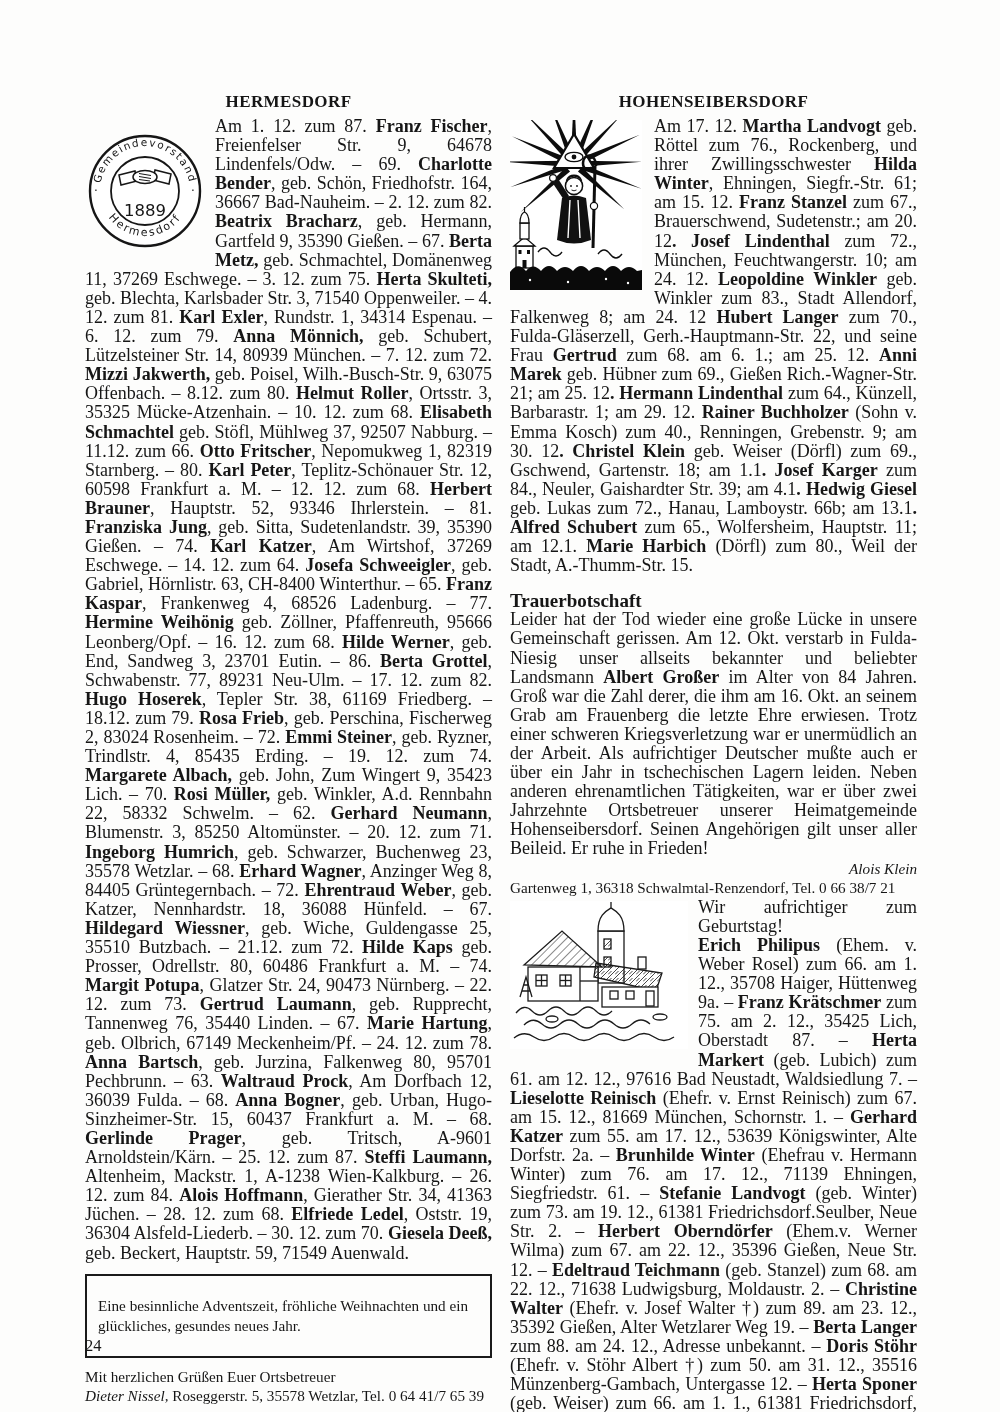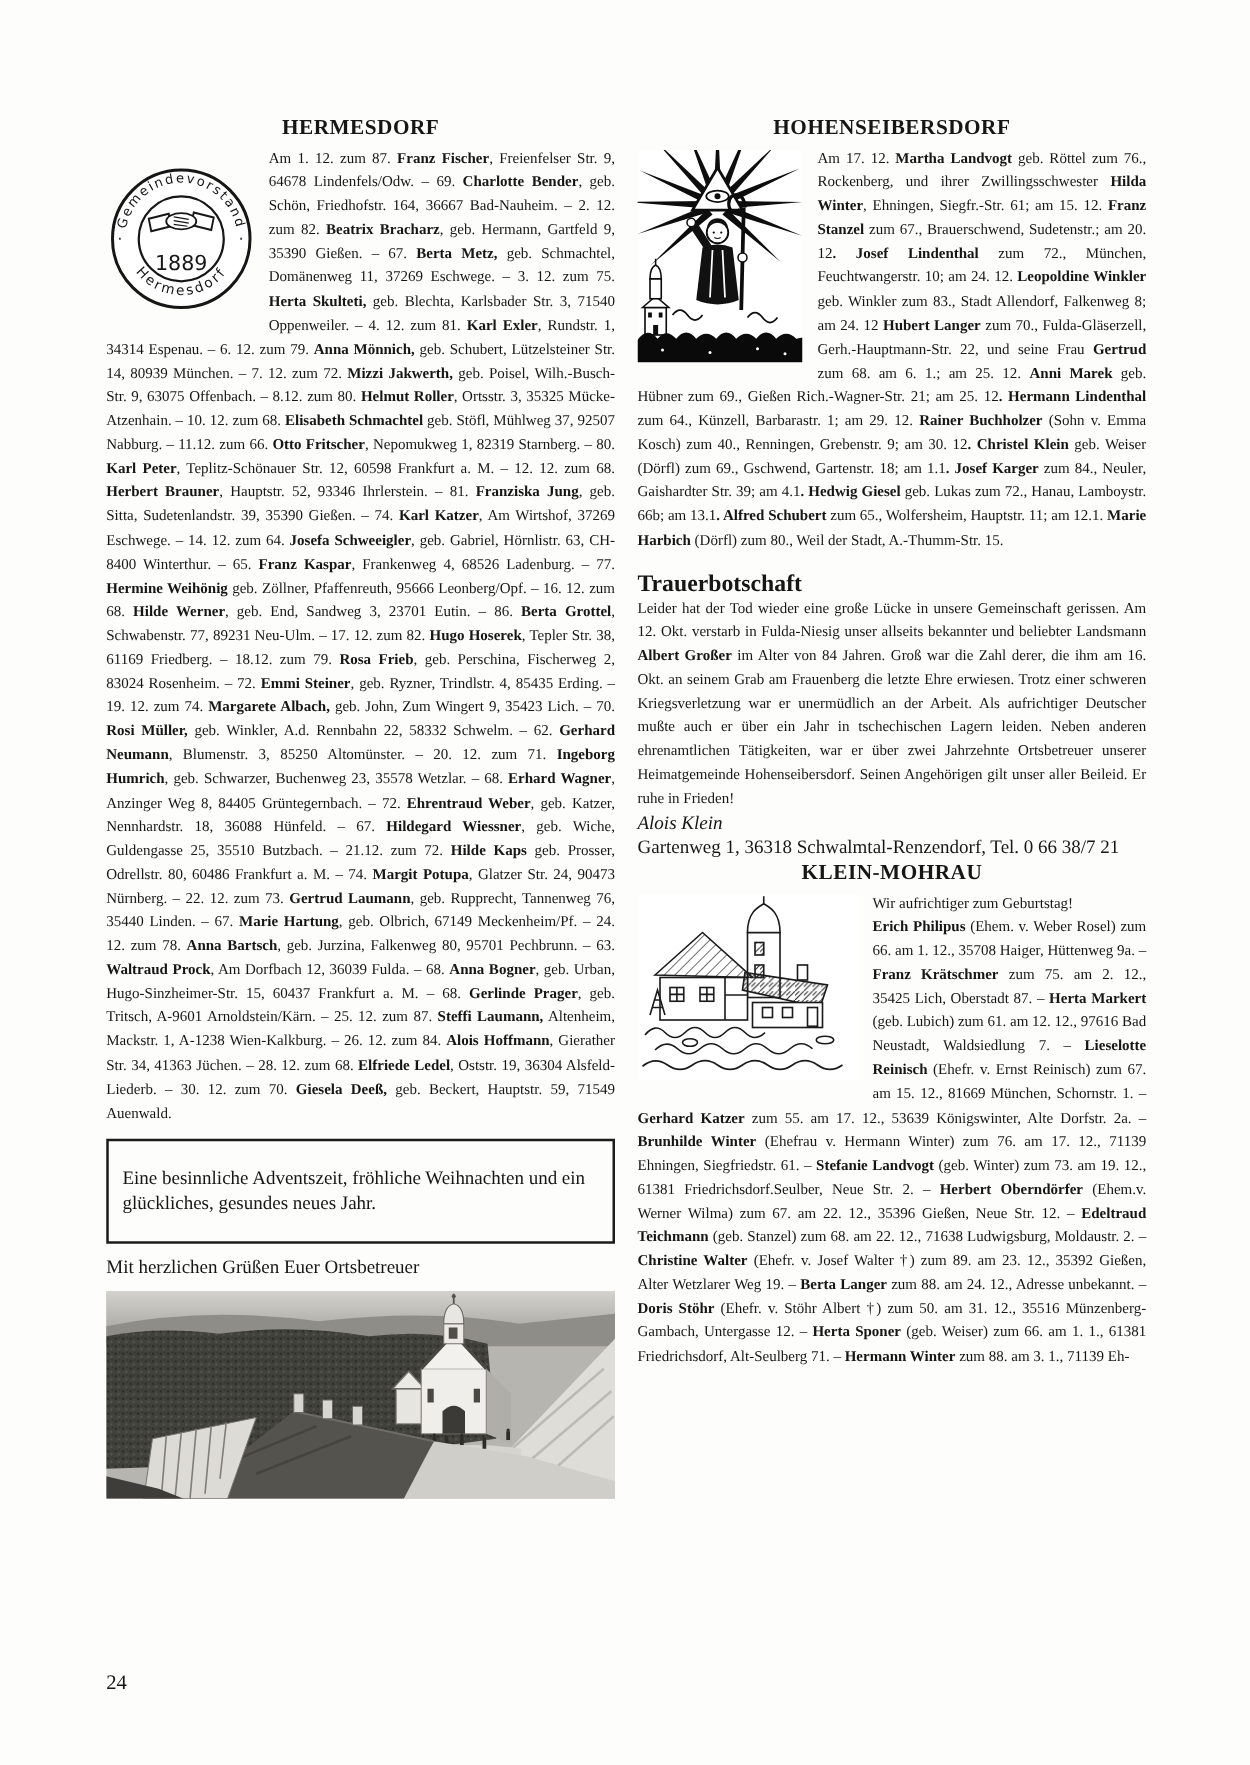--- a/index.html
+++ b/index.html
@@ -2,29 +2,29 @@
 <html lang="de"><head>
 <meta charset="utf-8">
 <style>
   html,body{margin:0;padding:0;}
   body{width:1000px;height:1412px;position:relative;background:#fdfdfc;color:#161616;
        font-family:"Liberation Serif","DejaVu Serif",serif;overflow:hidden;}
   .page{position:absolute;left:85px;top:92px;width:832px;display:flex;gap:18px;}
   .col{width:407px;}
   h2.sec{font-size:17px;line-height:20px;font-weight:bold;text-align:center;margin:0 0 5px 0;letter-spacing:.4px;}
   h3.sub{font-size:19px;font-weight:bold;margin:16px 0 0 0;line-height:19.1px;}
-  p.body{font-size:12px;line-height:19.1px;text-align:justify;margin:0;}
+  p.body{font-size:18px;line-height:19.1px;text-align:justify;margin:0;}
   p.line{font-size:15.2px;line-height:19.6px;margin:0;}
   .flow::after{content:"";display:block;clear:both;}
   .seal-float{float:left;width:120px;height:144px;margin:2px 10px 0 0;}
   .woodcut-float{float:left;width:132px;height:170px;margin:3px 12px 2px 0;}
   .sketch-float{float:left;width:178px;height:148px;margin:3px 10px 2px 0;}
   .greeting-box{border:2px solid #1b1b1b;margin:11px 0 9px 0;padding:20px 11px;}
   .greeting-box p{font-size:15.2px;line-height:20px;margin:0;}
-  .sig{font-style:italic;}
+  .sig{font-style:italic;text-align:right;}
   .photo{width:407px;height:166px;margin-top:10px;}
   .photo svg,.ill svg{display:block;}
   .mt10{margin-top:10px;} .mt24{margin-top:24px;}
   .pagenum{position:absolute;left:85px;top:1336px;font-size:16.5px;}
   svg text{font-family:"DejaVu Sans","Liberation Sans",sans-serif;}
 </style>
 </head>
 <body>
 
 <div class="page">
@@ -59,20 +59,21 @@
         </svg>
       </div>
       <p class="body">Am 1. 12. zum 87. <b>Franz Fischer</b>, Freienfelser Str. 9, 64678 Lindenfels/Odw. – 69. <b>Charlotte Bender</b>, geb. Schön, Friedhofstr. 164, 36667 Bad-Nauheim. – 2. 12. zum 82. <b>Beatrix Bracharz</b>, geb. Hermann, Gartfeld 9, 35390 Gießen. – 67. <b>Berta Metz,</b> geb. Schmachtel, Domänenweg 11, 37269 Eschwege. – 3. 12. zum 75. <b>Herta Skulteti,</b> geb. Blechta, Karlsbader Str. 3, 71540 Oppenweiler. – 4. 12. zum 81. <b>Karl Exler</b>, Rundstr. 1, 34314 Espenau. – 6. 12. zum 79. <b>Anna Mönnich,</b> geb. Schubert, Lützelsteiner Str. 14, 80939 München. – 7. 12. zum 72. <b>Mizzi Jakwerth,</b> geb. Poisel, Wilh.-Busch-Str. 9, 63075 Offenbach. – 8.12. zum 80. <b>Helmut Roller</b>, Ortsstr. 3, 35325 Mücke-Atzenhain. – 10. 12. zum 68. <b>Elisabeth Schmachtel</b> geb. Stöfl, Mühlweg 37, 92507 Nabburg. – 11.12. zum 66. <b>Otto Fritscher</b>, Nepomukweg 1, 82319 Starnberg. – 80. <b>Karl Peter</b>, Teplitz-Schönauer Str. 12, 60598 Frankfurt a. M. – 12. 12. zum 68. <b>Herbert Brauner</b>, Hauptstr. 52, 93346 Ihrlerstein. – 81. <b>Franziska Jung</b>, geb. Sitta, Sudetenlandstr. 39, 35390 Gießen. – 74. <b>Karl Katzer</b>, Am Wirtshof, 37269 Eschwege. – 14. 12. zum 64. <b>Josefa Schweeigler</b>, geb. Gabriel, Hörnlistr. 63, CH-8400 Winterthur. – 65. <b>Franz Kaspar</b>, Frankenweg 4, 68526 Ladenburg. – 77. <b>Hermine Weihönig</b> geb. Zöllner, Pfaffenreuth, 95666 Leonberg/Opf. – 16. 12. zum 68. <b>Hilde Werner</b>, geb. End, Sandweg 3, 23701 Eutin. – 86. <b>Berta Grottel</b>, Schwabenstr. 77, 89231 Neu-Ulm. – 17. 12. zum 82. <b>Hugo Hoserek</b>, Tepler Str. 38, 61169 Friedberg. – 18.12. zum 79. <b>Rosa Frieb</b>, geb. Perschina, Fischerweg 2, 83024 Rosenheim. – 72. <b>Emmi Steiner</b>, geb. Ryzner, Trindlstr. 4, 85435 Erding. – 19. 12. zum 74. <b>Margarete Albach,</b> geb. John, Zum Wingert 9, 35423 Lich. – 70. <b>Rosi Müller,</b> geb. Winkler, A.d. Rennbahn 22, 58332 Schwelm. – 62. <b>Gerhard Neumann</b>, Blumenstr. 3, 85250 Altomünster. – 20. 12. zum 71. <b>Ingeborg Humrich</b>, geb. Schwarzer, Buchenweg 23, 35578 Wetzlar. – 68. <b>Erhard Wagner</b>, Anzinger Weg 8, 84405 Grüntegernbach. – 72. <b>Ehrentraud Weber</b>, geb. Katzer, Nennhardstr. 18, 36088 Hünfeld. – 67. <b>Hildegard Wiessner</b>, geb. Wiche, Guldengasse 25, 35510 Butzbach. – 21.12. zum 72. <b>Hilde Kaps</b> geb. Prosser, Odrellstr. 80, 60486 Frankfurt a. M. – 74. <b>Margit Potupa</b>, Glatzer Str. 24, 90473 Nürnberg. – 22. 12. zum 73. <b>Gertrud Laumann</b>, geb. Rupprecht, Tannenweg 76, 35440 Linden. – 67. <b>Marie Hartung</b>, geb. Olbrich, 67149 Meckenheim/Pf. – 24. 12. zum 78. <b>Anna Bartsch</b>, geb. Jurzina, Falkenweg 80, 95701 Pechbrunn. – 63. <b>Waltraud Prock</b>, Am Dorfbach 12, 36039 Fulda. – 68. <b>Anna Bogner</b>, geb. Urban, Hugo-Sinzheimer-Str. 15, 60437 Frankfurt a. M. – 68. <b>Gerlinde Prager</b>, geb. Tritsch, A-9601 Arnoldstein/Kärn. – 25. 12. zum 87. <b>Steffi Laumann,</b> Altenheim, Mackstr. 1, A-1238 Wien-Kalkburg. – 26. 12. zum 84. <b>Alois Hoffmann</b>, Gierather Str. 34, 41363 Jüchen. – 28. 12. zum 68. <b>Elfriede Ledel</b>, Oststr. 19, 36304 Alsfeld-Liederb. – 30. 12. zum 70. <b>Giesela Deeß,</b> geb. Beckert, Hauptstr. 59, 71549 Auenwald.</p>
     </div>
 
     <div class="greeting-box">
       <p>Eine besinnliche Adventszeit, fröhliche Weihnachten und ein glückliches, gesundes neues Jahr.</p>
     </div>
 
     <p class="line">Mit herzlichen Grüßen Euer Ortsbetreuer</p>
+    <p class="line"><i>Dieter Nissel,</i> Roseggerstr. 5, 35578 Wetzlar, Tel. 0 64 41/7 65 39</p>
 
     <div class="photo">
       <svg width="407" height="166" viewBox="0 0 407 166" xmlns="http://www.w3.org/2000/svg">
         <defs>
           <linearGradient id="skyg" x1="0" y1="0" x2="0" y2="1">
             <stop offset="0" stop-color="#d4d2cc"></stop>
               <stop offset="1" stop-color="#a6a49e"></stop>
           </linearGradient>
           <pattern id="pf" width="6" height="6" patternUnits="userSpaceOnUse">
             <rect width="6" height="6" fill="#42423d"></rect>
@@ -215,21 +216,20 @@
       </div>
       <p class="body">Am 17. 12. <b>Martha Landvogt</b> geb. Röttel zum 76., Rockenberg, und ihrer Zwillingsschwester <b>Hilda Winter</b>, Ehningen, Siegfr.-Str. 61; am 15. 12. <b>Franz Stanzel</b> zum 67., Brauerschwend, Sudetenstr.; am 20. 12<b>. Josef Lindenthal</b> zum 72., München, Feuchtwangerstr. 10; am 24. 12. <b>Leopoldine Winkler</b> geb. Winkler zum 83., Stadt Allendorf, Falkenweg 8; am 24. 12 <b>Hubert Langer</b> zum 70., Fulda-Gläserzell, Gerh.-Hauptmann-Str. 22, und seine Frau <b>Gertrud</b> zum 68. am 6. 1.; am 25. 12. <b>Anni Marek</b> geb. Hübner zum 69., Gießen Rich.-Wagner-Str. 21; am 25. 12<b>. Hermann Lindenthal</b> zum 64., Künzell, Barbarastr. 1; am 29. 12. <b>Rainer Buchholzer</b> (Sohn v. Emma Kosch) zum 40., Renningen, Grebenstr. 9; am 30. 12<b>. Christel Klein</b> geb. Weiser (Dörfl) zum 69., Gschwend, Gartenstr. 18; am 1.1<b>. Josef Karger</b> zum 84., Neuler, Gaishardter Str. 39; am 4.1<b>. Hedwig Giesel</b> geb. Lukas zum 72., Hanau, Lamboystr. 66b; am 13.1<b>. Alfred Schubert</b> zum 65., Wolfersheim, Hauptstr. 11; am 12.1. <b>Marie Harbich</b> (Dörfl) zum 80., Weil der Stadt, A.-Thumm-Str. 15.</p>
     </div>
 
 
     <h3 class="sub">Trauerbotschaft</h3>
     <p class="body">Leider hat der Tod wieder eine große Lücke in unsere Gemeinschaft gerissen. Am 12. Okt. verstarb in Fulda-Niesig unser allseits bekannter und beliebter Landsmann <b>Albert Großer</b> im Alter von 84 Jahren. Groß war die Zahl derer, die ihm am 16. Okt. an seinem Grab am Frauenberg die letzte Ehre erwiesen. Trotz einer schweren Kriegsverletzung war er unermüdlich an der Arbeit. Als aufrichtiger Deutscher mußte auch er über ein Jahr in tschechischen Lagern leiden. Neben anderen ehrenamtlichen Tätigkeiten, war er über zwei Jahrzehnte Ortsbetreuer unserer Heimatgemeinde Hohenseibersdorf. Seinen Angehörigen gilt unser aller Beileid. Er ruhe in Frieden!</p>
     <p class="line sig">Alois Klein</p>
     <p class="line">Gartenweg 1, 36318 Schwalmtal-Renzendorf,  Tel. 0 66 38/7 21</p>
 
-    <h2 class="sec mt24">KLEIN-MOHRAU</h2>
     <div class="flow">
       <div class="sketch-float ill">
         <svg width="178" height="148" viewBox="0 0 178 148" xmlns="http://www.w3.org/2000/svg">
           <defs>
             <pattern id="h1" width="6" height="6" patternUnits="userSpaceOnUse" patternTransform="rotate(45)">
               <line x1="0" y1="0" x2="0" y2="6" stroke="#1b1b1b" stroke-width="1"></line>
             </pattern>
             <pattern id="h2" width="7" height="7" patternUnits="userSpaceOnUse">
               <path d="M0,7 L7,0 M0,3.5 L3.5,0" stroke="#1b1b1b" stroke-width="0.8" fill="none"></path>
             </pattern>

